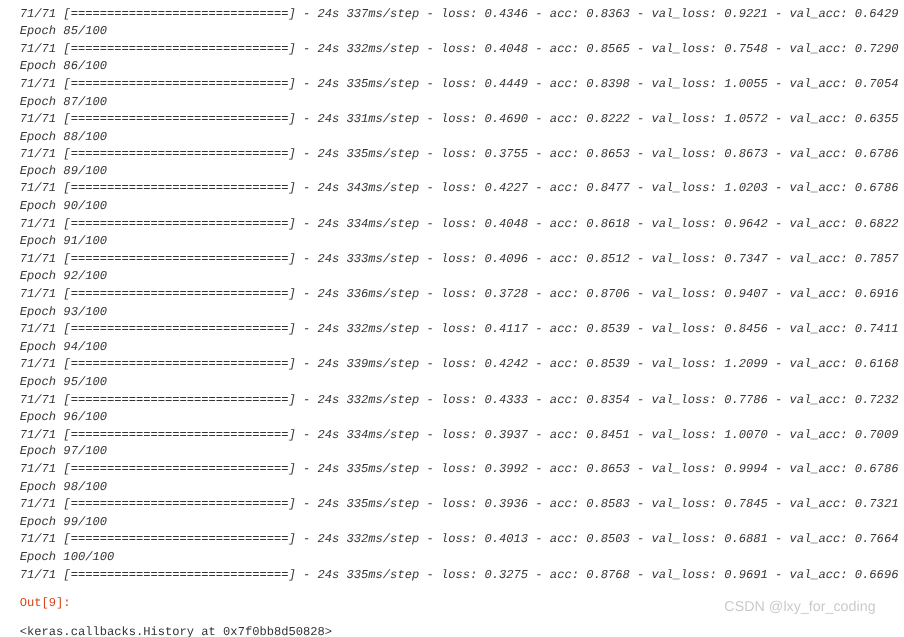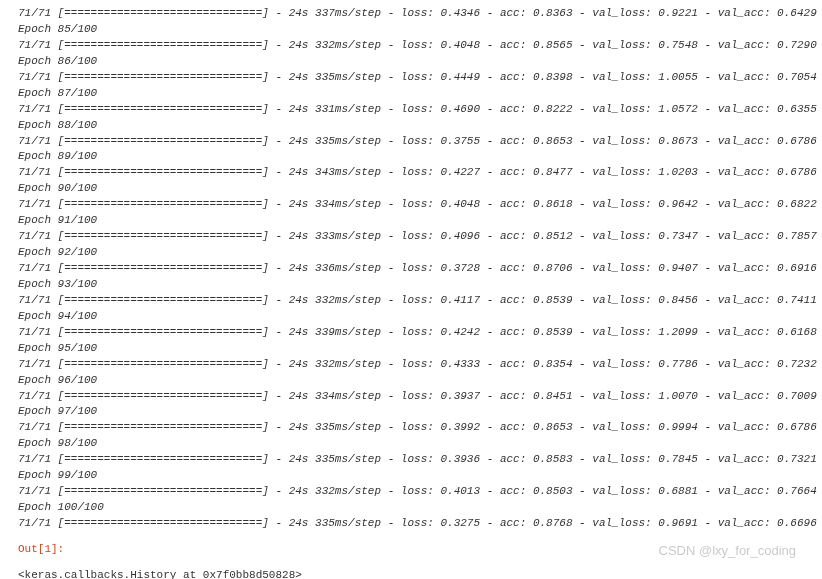--- a/index.html
+++ b/index.html
@@ -31,17 +31,17 @@
       font-family: Arial, sans-serif;
       font-size: 13px;
       pointer-events: none;
     }
   </style>
 </head>
 <body>
 
 <div class="log" id="log"><span class="line">71/71 [==============================] - 24s 337ms/step - loss: 0.4346 - acc: 0.8363 - val_loss: 0.9221 - val_acc: 0.6429</span><span class="line">Epoch 85/100</span><span class="line">71/71 [==============================] - 24s 332ms/step - loss: 0.4048 - acc: 0.8565 - val_loss: 0.7548 - val_acc: 0.7290</span><span class="line">Epoch 86/100</span><span class="line">71/71 [==============================] - 24s 335ms/step - loss: 0.4449 - acc: 0.8398 - val_loss: 1.0055 - val_acc: 0.7054</span><span class="line">Epoch 87/100</span><span class="line">71/71 [==============================] - 24s 331ms/step - loss: 0.4690 - acc: 0.8222 - val_loss: 1.0572 - val_acc: 0.6355</span><span class="line">Epoch 88/100</span><span class="line">71/71 [==============================] - 24s 335ms/step - loss: 0.3755 - acc: 0.8653 - val_loss: 0.8673 - val_acc: 0.6786</span><span class="line">Epoch 89/100</span><span class="line">71/71 [==============================] - 24s 343ms/step - loss: 0.4227 - acc: 0.8477 - val_loss: 1.0203 - val_acc: 0.6786</span><span class="line">Epoch 90/100</span><span class="line">71/71 [==============================] - 24s 334ms/step - loss: 0.4048 - acc: 0.8618 - val_loss: 0.9642 - val_acc: 0.6822</span><span class="line">Epoch 91/100</span><span class="line">71/71 [==============================] - 24s 333ms/step - loss: 0.4096 - acc: 0.8512 - val_loss: 0.7347 - val_acc: 0.7857</span><span class="line">Epoch 92/100</span><span class="line">71/71 [==============================] - 24s 336ms/step - loss: 0.3728 - acc: 0.8706 - val_loss: 0.9407 - val_acc: 0.6916</span><span class="line">Epoch 93/100</span><span class="line">71/71 [==============================] - 24s 332ms/step - loss: 0.4117 - acc: 0.8539 - val_loss: 0.8456 - val_acc: 0.7411</span><span class="line">Epoch 94/100</span><span class="line">71/71 [==============================] - 24s 339ms/step - loss: 0.4242 - acc: 0.8539 - val_loss: 1.2099 - val_acc: 0.6168</span><span class="line">Epoch 95/100</span><span class="line">71/71 [==============================] - 24s 332ms/step - loss: 0.4333 - acc: 0.8354 - val_loss: 0.7786 - val_acc: 0.7232</span><span class="line">Epoch 96/100</span><span class="line">71/71 [==============================] - 24s 334ms/step - loss: 0.3937 - acc: 0.8451 - val_loss: 1.0070 - val_acc: 0.7009</span><span class="line">Epoch 97/100</span><span class="line">71/71 [==============================] - 24s 335ms/step - loss: 0.3992 - acc: 0.8653 - val_loss: 0.9994 - val_acc: 0.6786</span><span class="line">Epoch 98/100</span><span class="line">71/71 [==============================] - 24s 335ms/step - loss: 0.3936 - acc: 0.8583 - val_loss: 0.7845 - val_acc: 0.7321</span><span class="line">Epoch 99/100</span><span class="line">71/71 [==============================] - 24s 332ms/step - loss: 0.4013 - acc: 0.8503 - val_loss: 0.6881 - val_acc: 0.7664</span><span class="line">Epoch 100/100</span><span class="line">71/71 [==============================] - 24s 335ms/step - loss: 0.3275 - acc: 0.8768 - val_loss: 0.9691 - val_acc: 0.6696</span></div>
 
-<div class="out-marker">Out[1]:</div>
+<div class="out-marker">Out[9]:</div>
 
 <div class="history">&lt;keras.callbacks.History at 0x7f0bb8d50828&gt;</div>
 
 <div class="watermark">CSDN @lxy_for_coding</div>
 
 </body></html>

